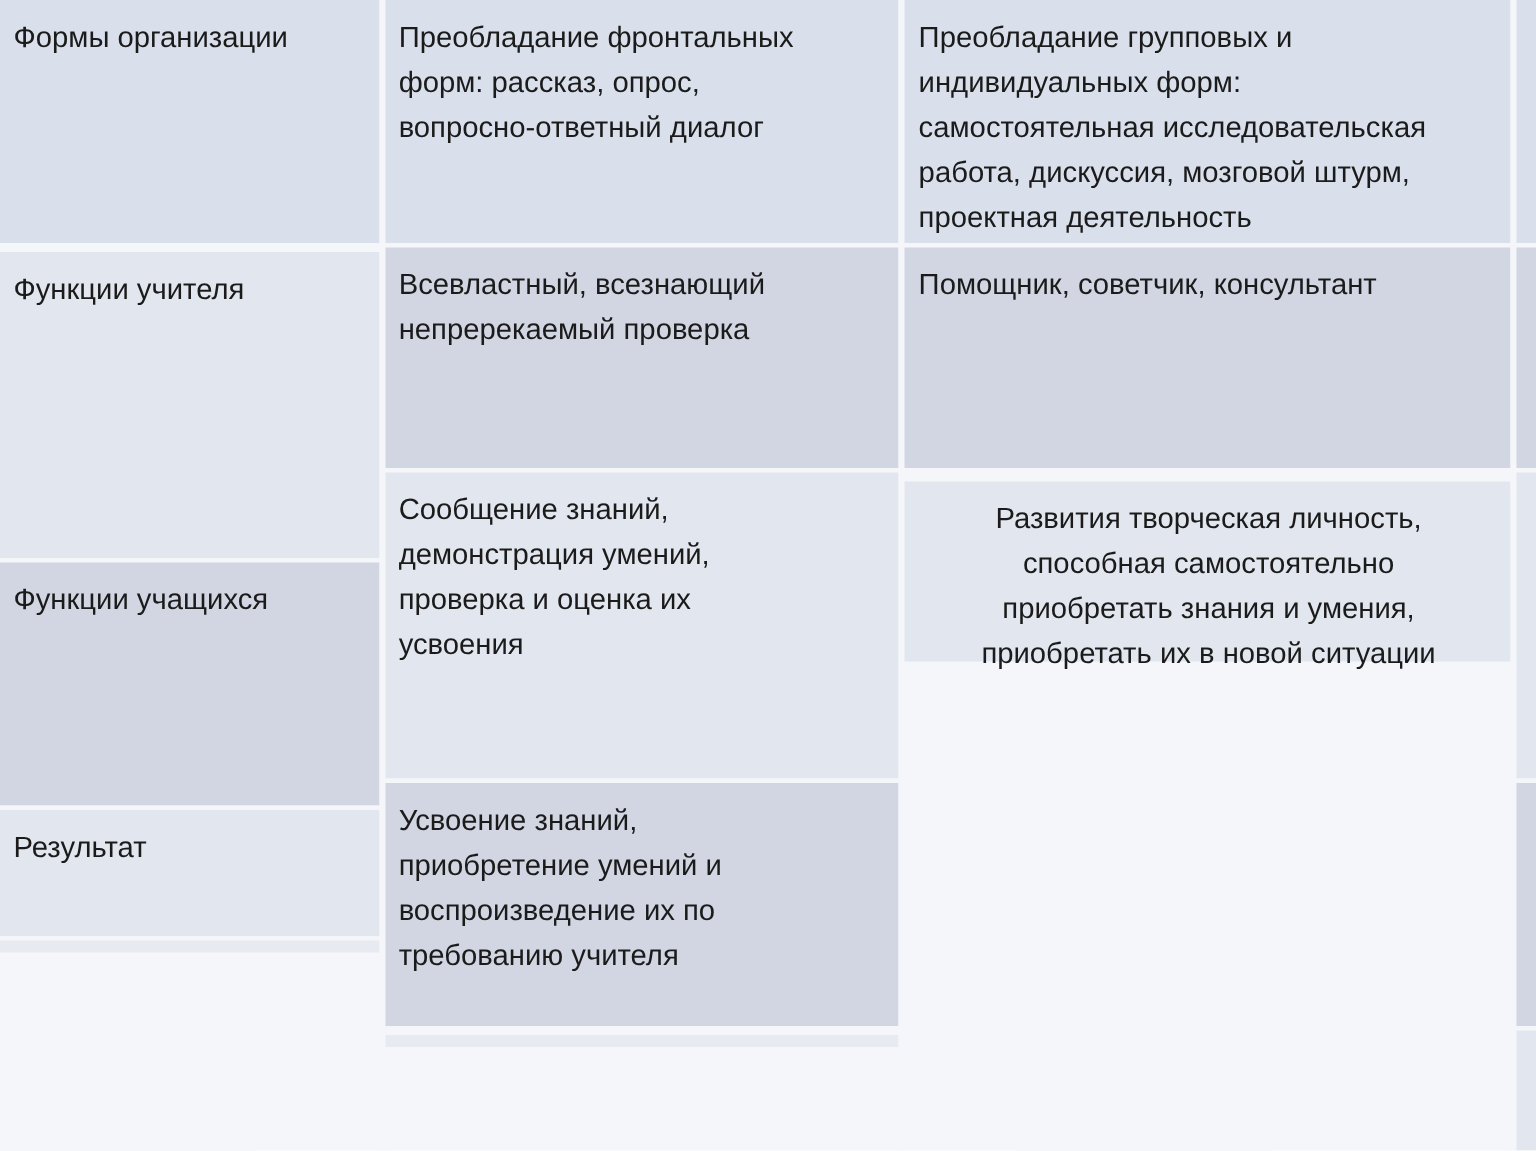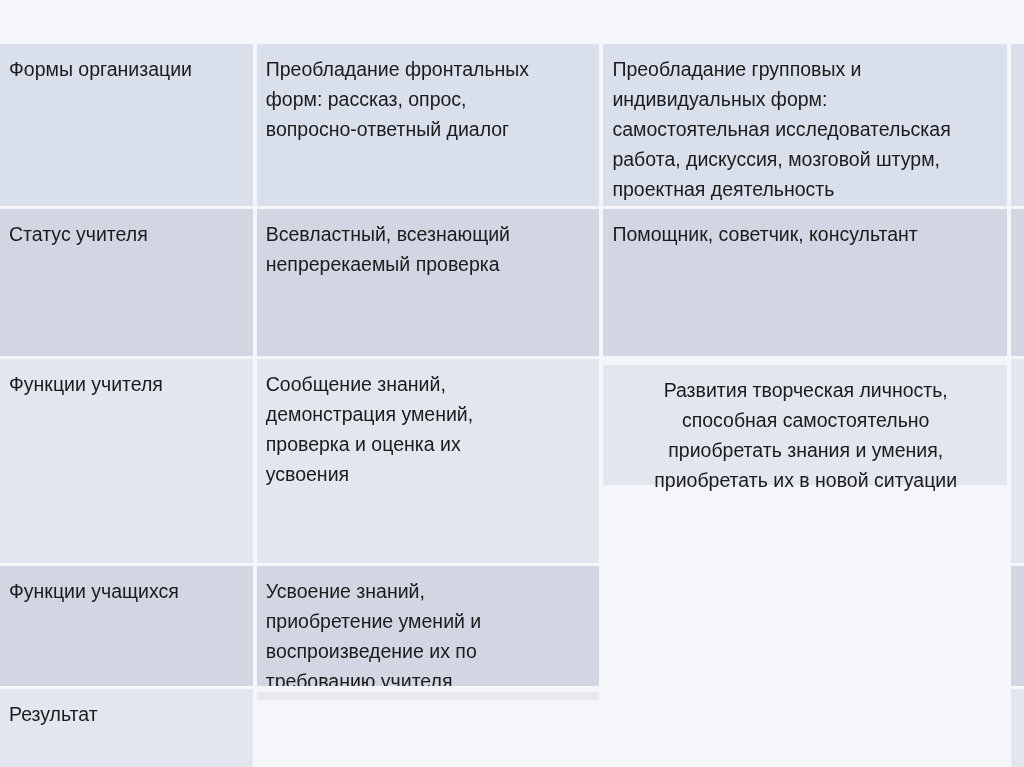--- a/index.html
+++ b/index.html
@@ -35,42 +35,41 @@
   }
   .cell {
     box-sizing: border-box;
     padding: 10px 8px 0 9px;
     font-size: 19.5px;
     line-height: 30px;
     white-space: pre-line;
     overflow: visible;
     flex: 0 0 auto;
   }
-  .h1 { height: 162px; margin-top: 44px; }
+  .h1 { height: 162px; }
   .h2 { height: 147px; }
   .h3 { height: 204px; }
-  .h4 { height: 120px; }
+  .h4 { height: 162px; }
   .h5 { height: 84px; }
   .h5m { height: 120px; text-align: center; }
   .h6 { height: 8px; padding: 0; }
   .band-a { background: var(--row1-bg, #d9e0ec); }
   .band-b { background: var(--row-even-bg, #d1d6e2); }
   .band-c { background: var(--row-odd-bg, #e2e6ee); }
   .band-f { background: var(--footer-sliver-bg, #e7eaf1); }
 </style>
 </head>
 <body>
 
 <div class="page">
   <div class="slide">
 
     <div class="col col-labels">
       <div class="cell h1 band-a">Формы организации</div>
       <div class="sep"></div>
-      <div class="cell h2 band-b">Статус учителя</div>
       <div class="sep"></div>
       <div class="cell h3 band-c">Функции учителя</div>
       <div class="sep"></div>
       <div class="cell h4 band-b">Функции учащихся</div>
       <div class="sep"></div>
       <div class="cell h5 band-c">Результат</div>
       <div class="sep"></div>
       <div class="cell h6 band-f"></div>
     </div>
 

